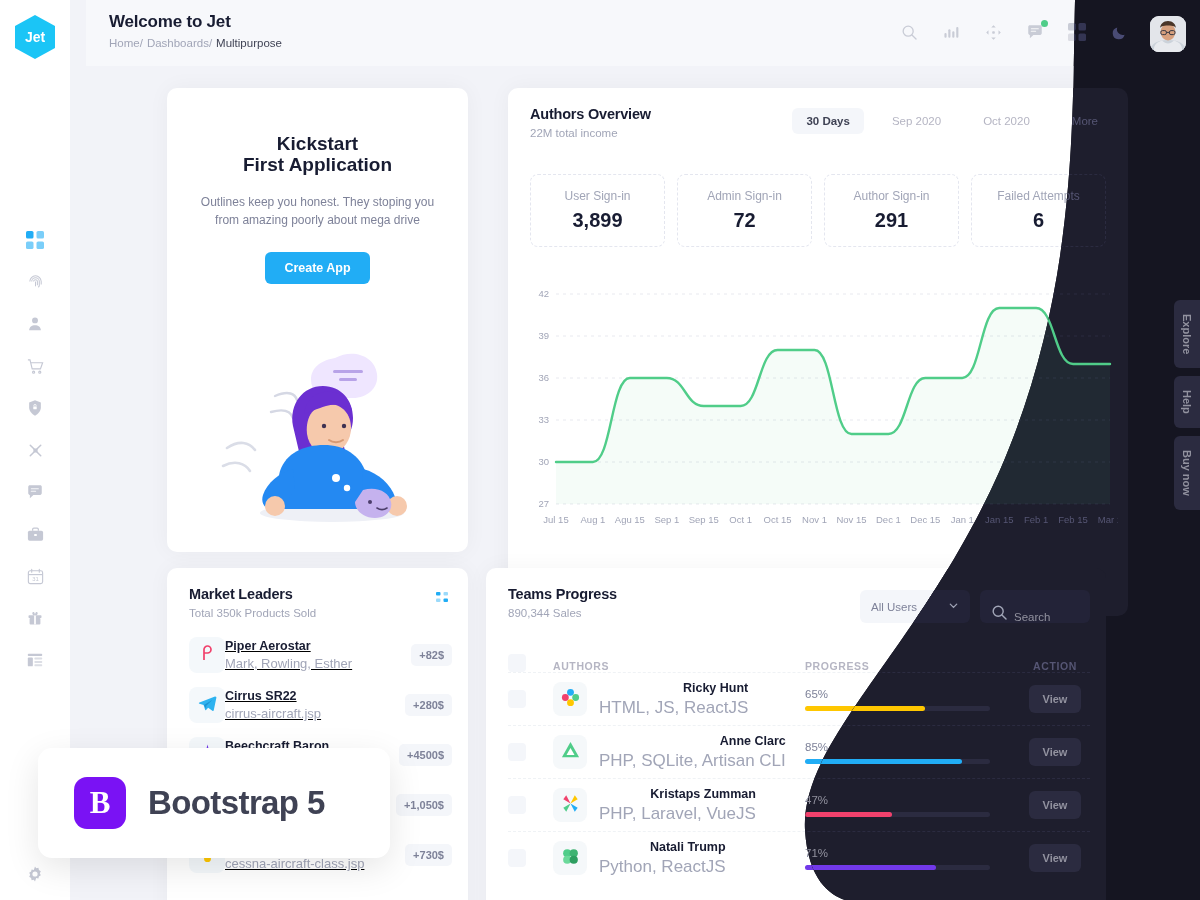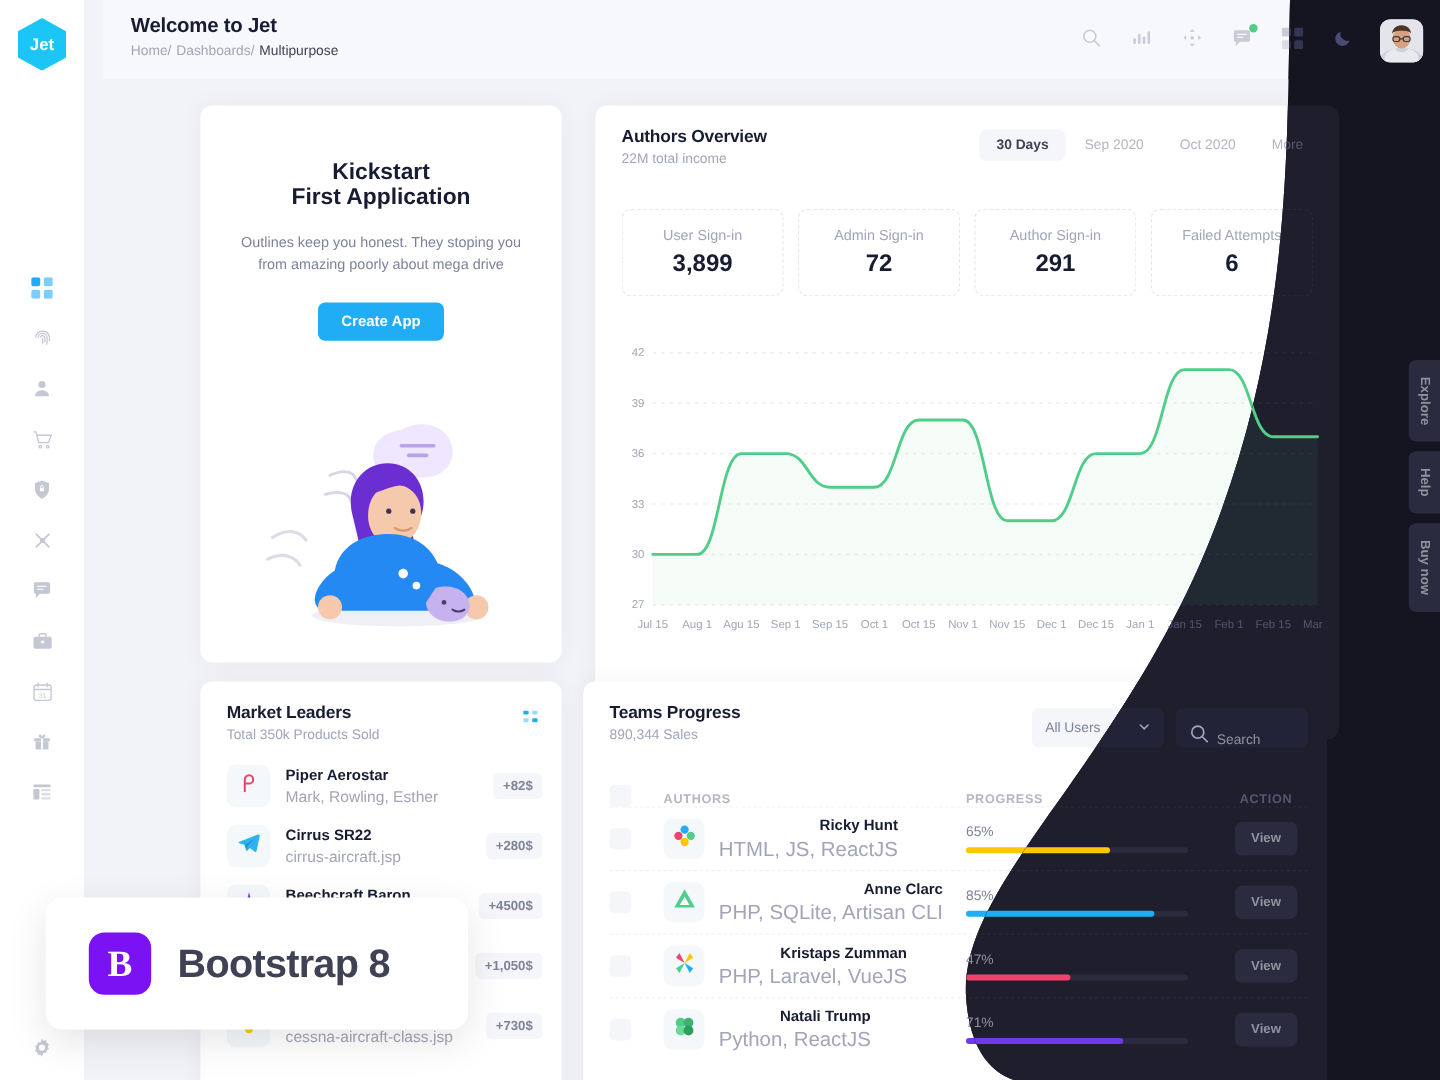--- a/index.html
+++ b/index.html
@@ -61,44 +61,44 @@
   .ks-title { text-align: center; margin-top: 46px; font-size: 19px; font-weight: bold;
               color: #181C32; line-height: 1.1; }
   .ks-sub { text-align: center; margin-top: 17px; font-size: 12px; color: #7E8299;
             line-height: 1.55; padding: 0 24px; }
   .ks-btn { display: block; margin: 22px auto 0; background: #21ADF5; color: #fff;
             border: none; border-radius: 6px; padding: 9px 19px; font-size: 12.5px;
             font-weight: bold; cursor: pointer; font-family: inherit; }
   .ks-illus { position: absolute; left: 0; right: 0; bottom: 12px; height: 210px; }
 
   
-  #authors { left: 496px; top: 88px; width: 620px; height: 528px; }
+  #authors { left: 508px; top: 88px; width: 620px; height: 528px; }
   .card-head { position: absolute; left: 22px; top: 18px; }
   .card-title { font-size: 14.5px; font-weight: bold; color: #181C32; letter-spacing: -.2px; }
   .card-sub { margin-top: 5px; font-size: 11.5px; color: #A1A5B7; }
-  .tabs { position: absolute; right: 16px; top: 20px; display: flex; align-items: center; gap: 2px; text-align: center; }
+  .tabs { position: absolute; right: 16px; top: 20px; display: flex; align-items: center; gap: 14px; text-align: center; }
   .tab { font-size: 11.5px; color: #B5B5C3; padding: 7px 14px; border-radius: 6px; cursor: pointer; }
   .tab.active { background: #F4F6FA; color: #3F4254; font-weight: bold; }
 
   .stats { position: absolute; left: 22px; top: 86px; display: flex; gap: 12px; }
   .stat { width: 135px; height: 73px; border: 1px dashed #E4E6EF; border-radius: 8px;
           display: flex; flex-direction: column; align-items: center; justify-content: center; }
   .stat .lbl { font-size: 12px; color: #A1A5B7; }
   .stat .val { margin-top: 6px; font-size: 20px; font-weight: bold; color: #181C32; }
 
   .chartbox { position: absolute; left: 10px; top: 190px; width: 600px; height: 260px; }
 
   
   #market { left: 167px; top: 568px; width: 301px; height: 360px; }
   .ml-icon { position: absolute; right: 18px; top: 24px; }
   .ml-list { position: absolute; left: 22px; right: 16px; top: 62px; }
   .ml-row { display: flex; align-items: center; height: 50px; }
   .ml-thumb { width: 36px; height: 36px; border-radius: 8px; background: #F4F8FB;
               display: flex; align-items: center; justify-content: center; flex: 0 0 36px; }
-  .ml-text { margin-left: 13px; flex: 1; min-width: 0; }
+  .ml-text { flex: 1; min-width: 0; text-decoration: underline; }
   .ml-name { font-size: 12.5px; font-weight: bold; color: #181C32; }
   .ml-desc { margin-top: 3px; font-size: 13px; color: #A1A5B7;
              white-space: nowrap; overflow: hidden; text-overflow: ellipsis; }
   .ml-badge { background: #F4F6FA; color: #7E8299; font-size: 11px; font-weight: bold;
               border-radius: 5px; padding: 5px 8px; white-space: nowrap; }
 
   
   #teams { left: 486px; top: 568px; width: 620px; height: 380px; }
   .tp-controls { position: absolute; right: 16px; top: 22px; display: flex; gap: 10px; }
   .select-box { width: 110px; height: 33px; border-radius: 6px; background: #F4F6FA;
@@ -1197,14 +1197,14 @@
     </div>
   <div class="side-tab">
       <span>Buy now</span>
     </div>
 </div>
 
 <div id="bs-badge">
   <div class="bs-logo">
       <span>B</span>
     </div>
-  <div class="bs-text">Bootstrap 8</div>
+  <div class="bs-text">Bootstrap 5</div>
 </div>
 
 </body></html>

